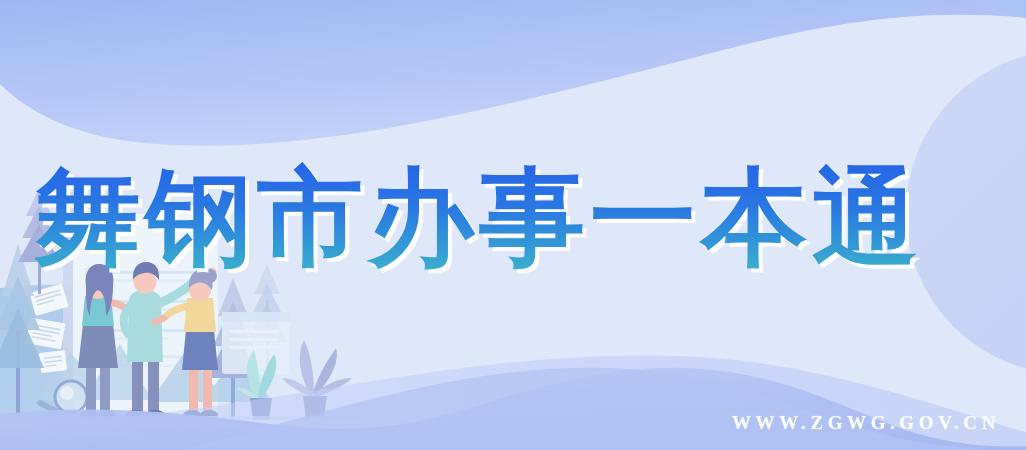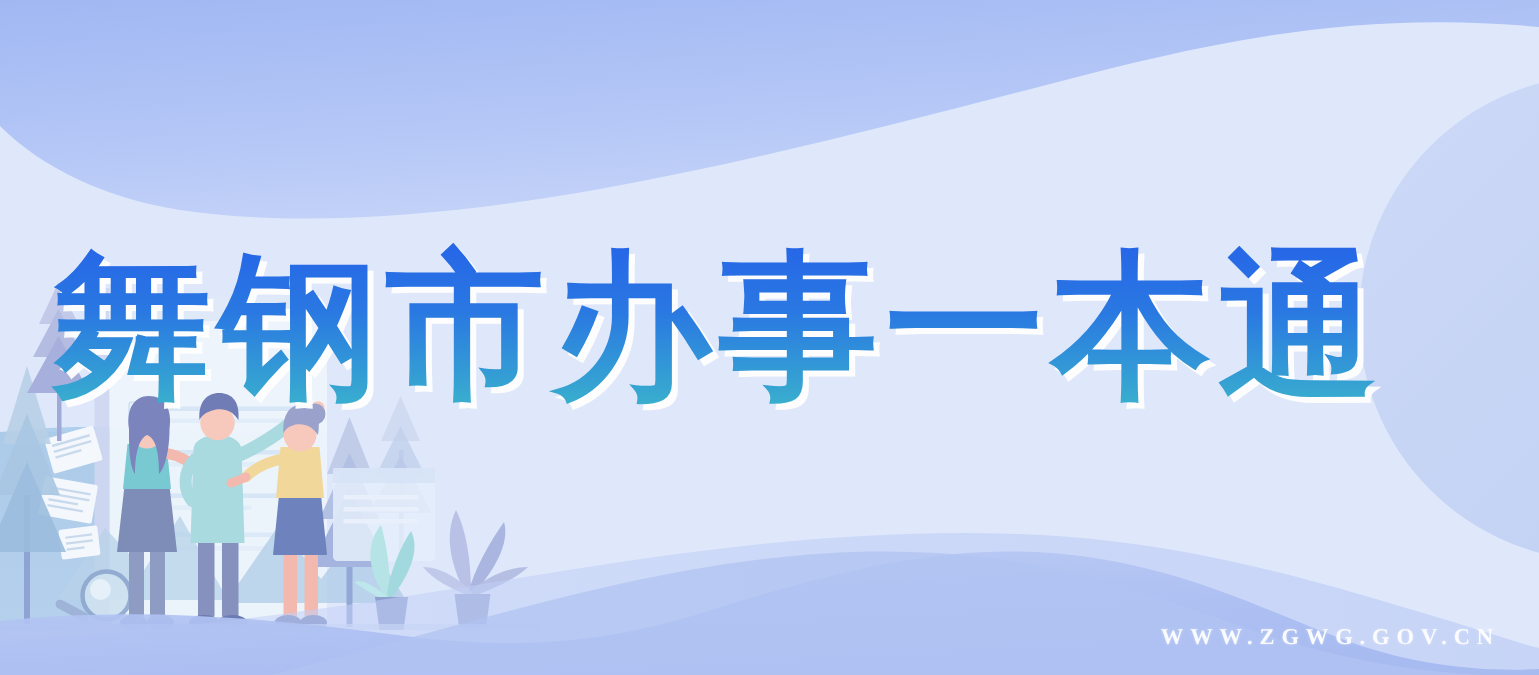--- a/index.html
+++ b/index.html
@@ -38,21 +38,21 @@
   }
 
   
   #watermark{
     position:absolute;
     right:26px;
     bottom:16px;
     z-index:60;
     color:#ffffff;
     font-family:"Liberation Serif","DejaVu Serif",serif;
-    font-size:15px;
+    font-size:19px;
     font-weight:700;
     letter-spacing:4.6px;
     white-space:nowrap;
     opacity:.95;
     text-shadow:0 0 2px rgba(255,255,255,.35);
   }
 
   #illustration{ z-index:20; }
   #bg-back{ z-index:5; }
   #bg-front{ z-index:30; }

